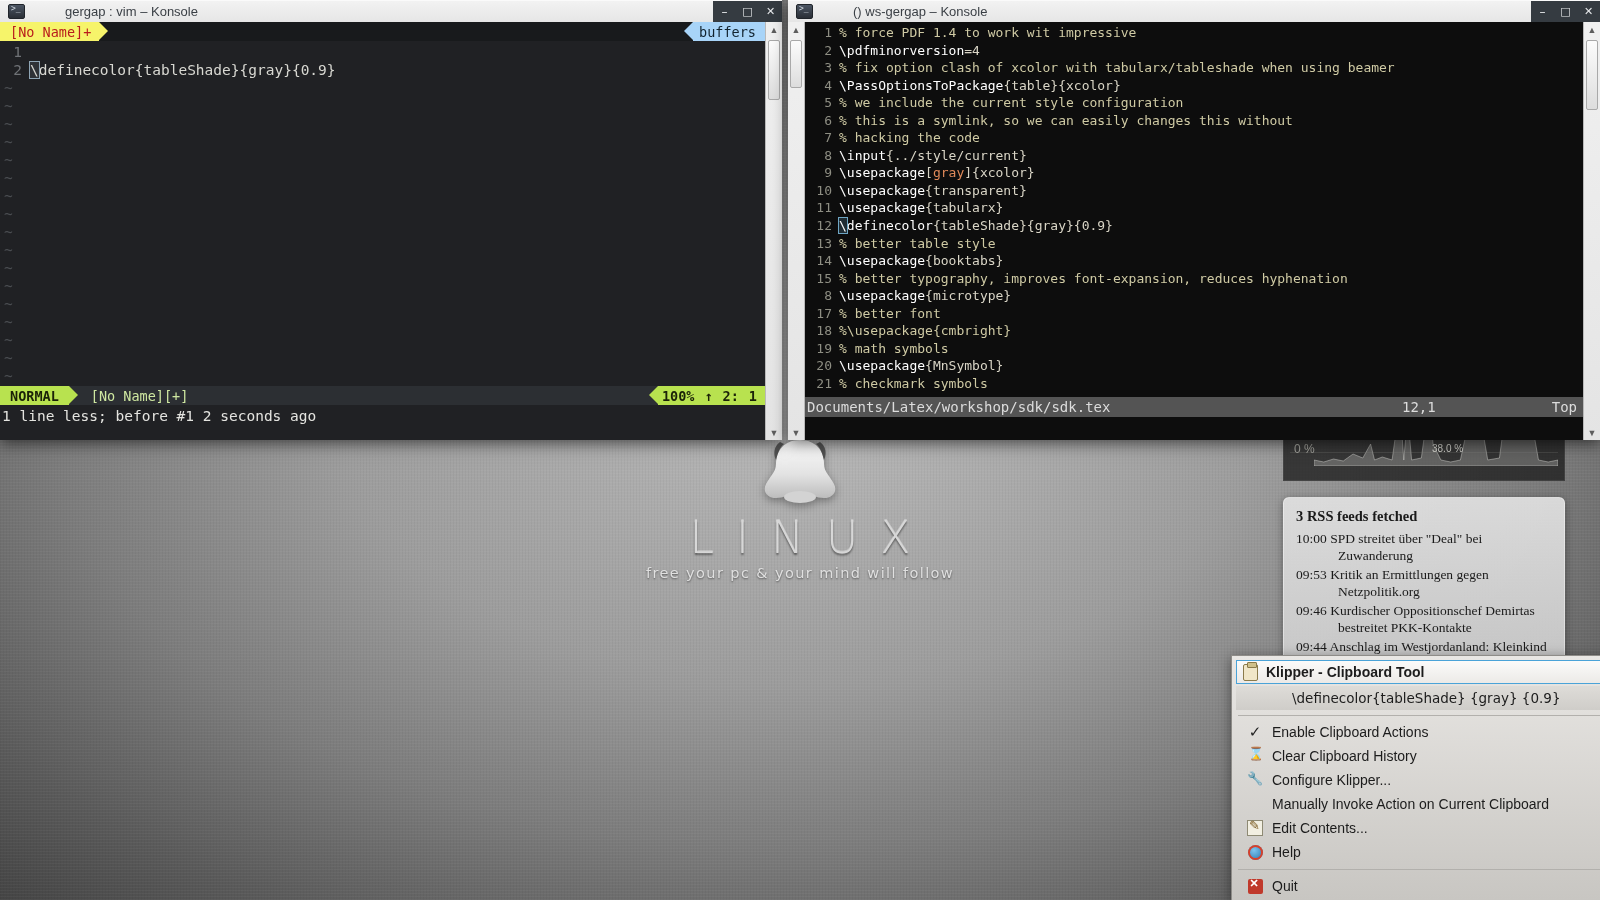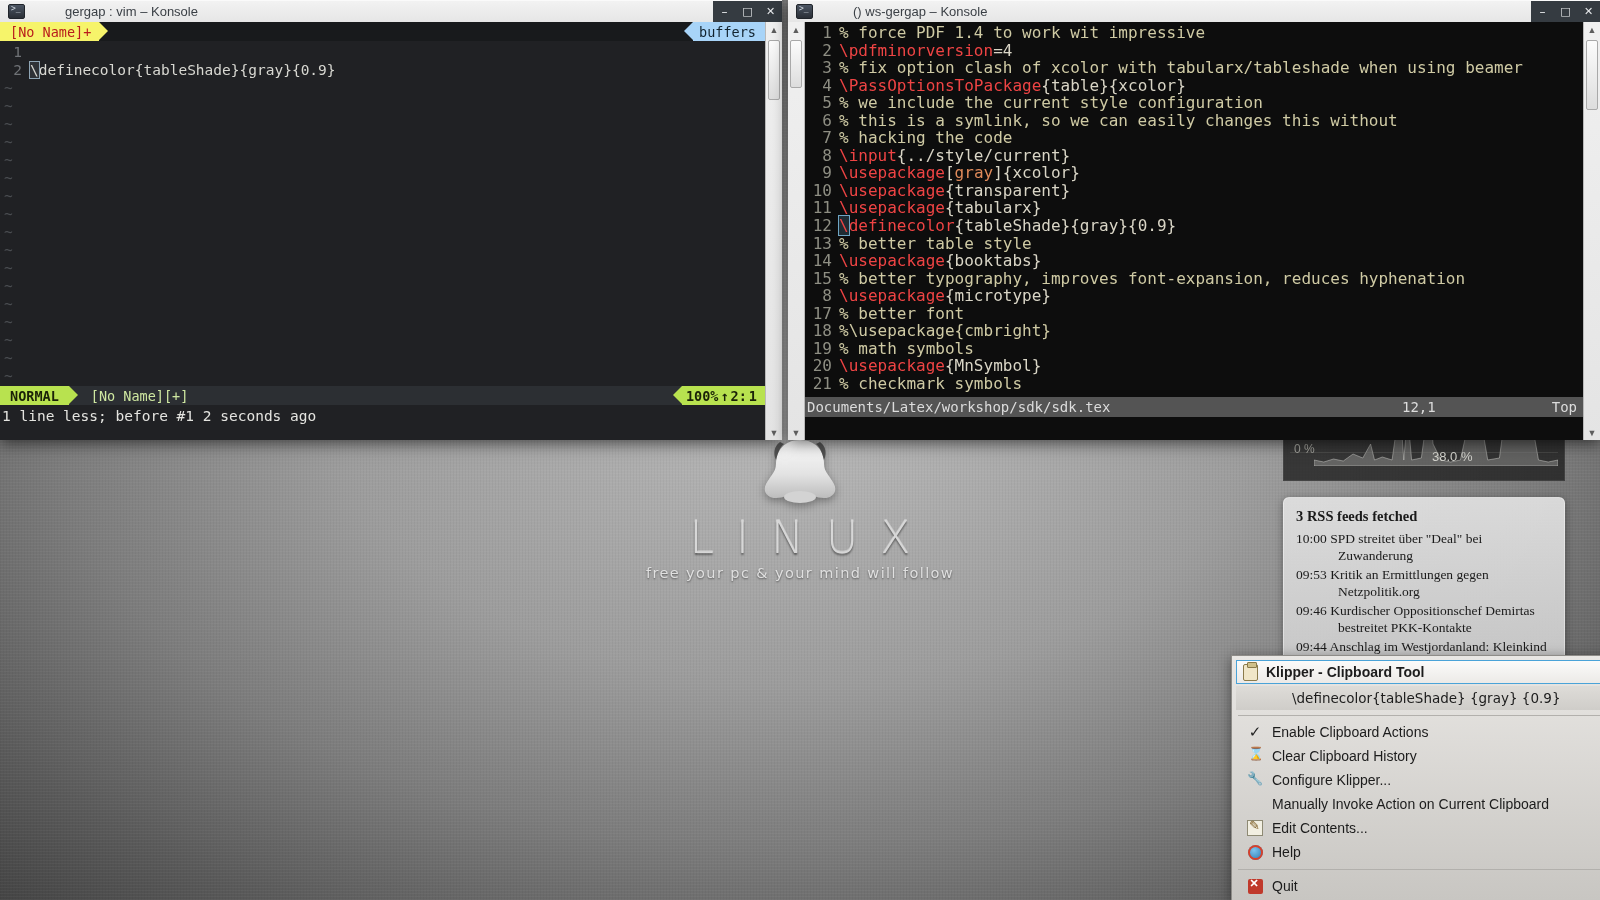--- a/index.html
+++ b/index.html
@@ -128,41 +128,41 @@
     display:flex; align-items:center; position:relative;
   }
   .vs-mode::after{
     content:""; position:absolute; right:-9px; top:0; width:0;height:0;
     border-top:9.5px solid transparent;border-bottom:9.5px solid transparent;
     border-left:9px solid #b8e24f;
   }
   .vs-file { color:#cfe8a1; padding:0 10px 0 22px; display:flex;align-items:center; }
   .vs-right {
     margin-left:auto; background:#b8e24f; color:#1b2208; font-weight:bold;
-    padding: 0 8px 0 4px; display:flex; align-items:center; gap:2px; position:relative;
+    padding: 0 8px 0 4px; display:flex; align-items:center; gap:10px; position:relative;
   }
   .vs-right::before{
     content:""; position:absolute; left:-9px; top:0; width:0;height:0;
     border-top:9.5px solid transparent;border-bottom:9.5px solid transparent;
     border-right:9px solid #b8e24f;
   }
   .vim-msg {
     position:absolute; left:0; right:0; bottom:0; height:35px;
     color:#e4e4e0; font-size:14.5px; padding: 3px 0 0 2px; background:#202124;
   }
 
   
   #konsole-window { left: 788px; top: 0px; width: 812px; height: 440px; }
   #konsole-window .term-body { height: 418px; background: #0d0d0d; }
 
-  .k-text { font-size: 16px; line-height: 17.55px; padding-top: 2px; position: relative; z-index: 2; }
+  .k-text { font-size: 13px; line-height: 17.55px; padding-top: 2px; position: relative; z-index: 2; }
   .k-line { white-space: pre; color:#cfcab0; }
   .k-lnum { display:inline-block; width:34px; text-align:right; color:#8e8e83; padding-right:7px; }
   .k-cmt { color:#cfcaa4; }
-  .k-cmd { color:#ef4444;text-align:right; }
+  .k-cmd { color:#ffffff;text-align:right; }
   .k-brc { color:#d9d5c6; }
   .k-opt { color:#e08a5a; }
   .k-cursor { background:#1f2c33; outline:1px solid #6fa6c4; }
 
   .k-status {
     position:absolute; left:0; right:0; bottom: 23px; height:20px;
     background:#545454; color:#dcdcdc; font-size:14px;
     display:flex; align-items:center; z-index: 5;
   }
   .k-status .kpath { padding-left:2px; }
@@ -216,21 +216,21 @@
   .cpu-legend { display:flex; align-items:center; justify-content:center; gap:16px;
     color:#8e8e89; font-size:12px; padding: 4px 0 2px 0; }
   .cpu-swatch { width:52px; height:12px; background:#0a0a0a; display:inline-block;
     border:1px solid rgba(120,120,120,.25); }
   .cpu-plot { position:relative; height: 110px; margin: 0 6px; }
   .cpu-grid-row {
     position:absolute; left:0; right:0; height:1px; background: rgba(140,140,135,.22);
   }
   .cpu-ylabel { position:absolute; left:4px; color:#a4a49e; font-size:12px; transform: translateY(-10px); }
   .cpu-value {
-    position:absolute; left: 142px; bottom: 2px; color:#d2d2cc; font-size:13px;
+    position:absolute; left: 142px; bottom: 12px; color:#d2d2cc; font-size:10px;
   }
   .cpu-area { position:absolute; left:24px; right:0; bottom:0; height:92px; overflow:hidden; }
 
   #rss-widget {
     left: 1283px; top: 497px; width: 282px; height: 165px;
     background: linear-gradient(rgba(225,225,225,.92), rgba(205,205,205,.92));
     border: 1px solid rgba(255,255,255,.4);
     border-radius: 6px 6px 0 0;
     box-shadow: 0 2px 8px rgba(0,0,0,.35);
     overflow: hidden; color:#1a1a1a;

